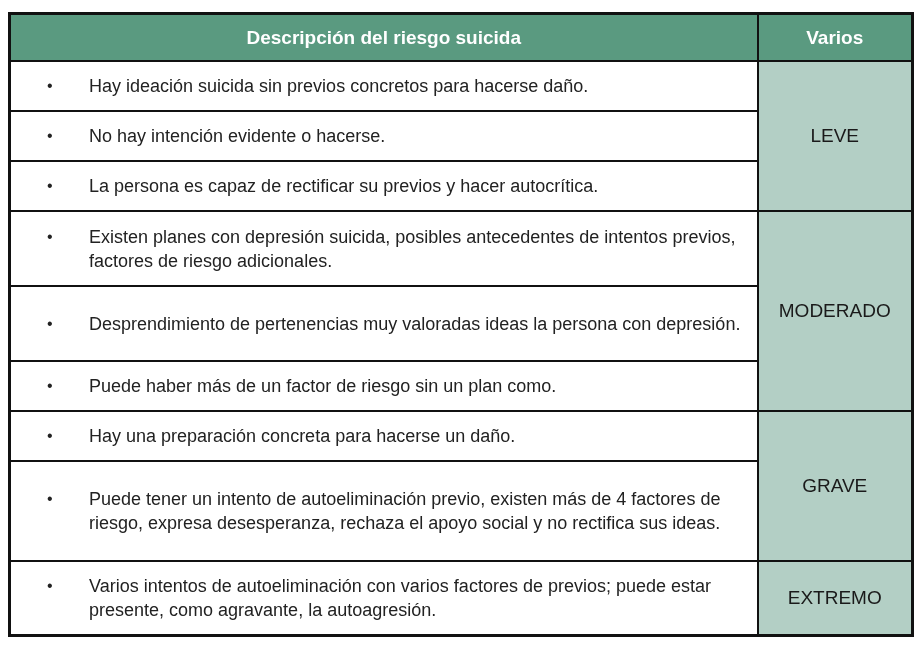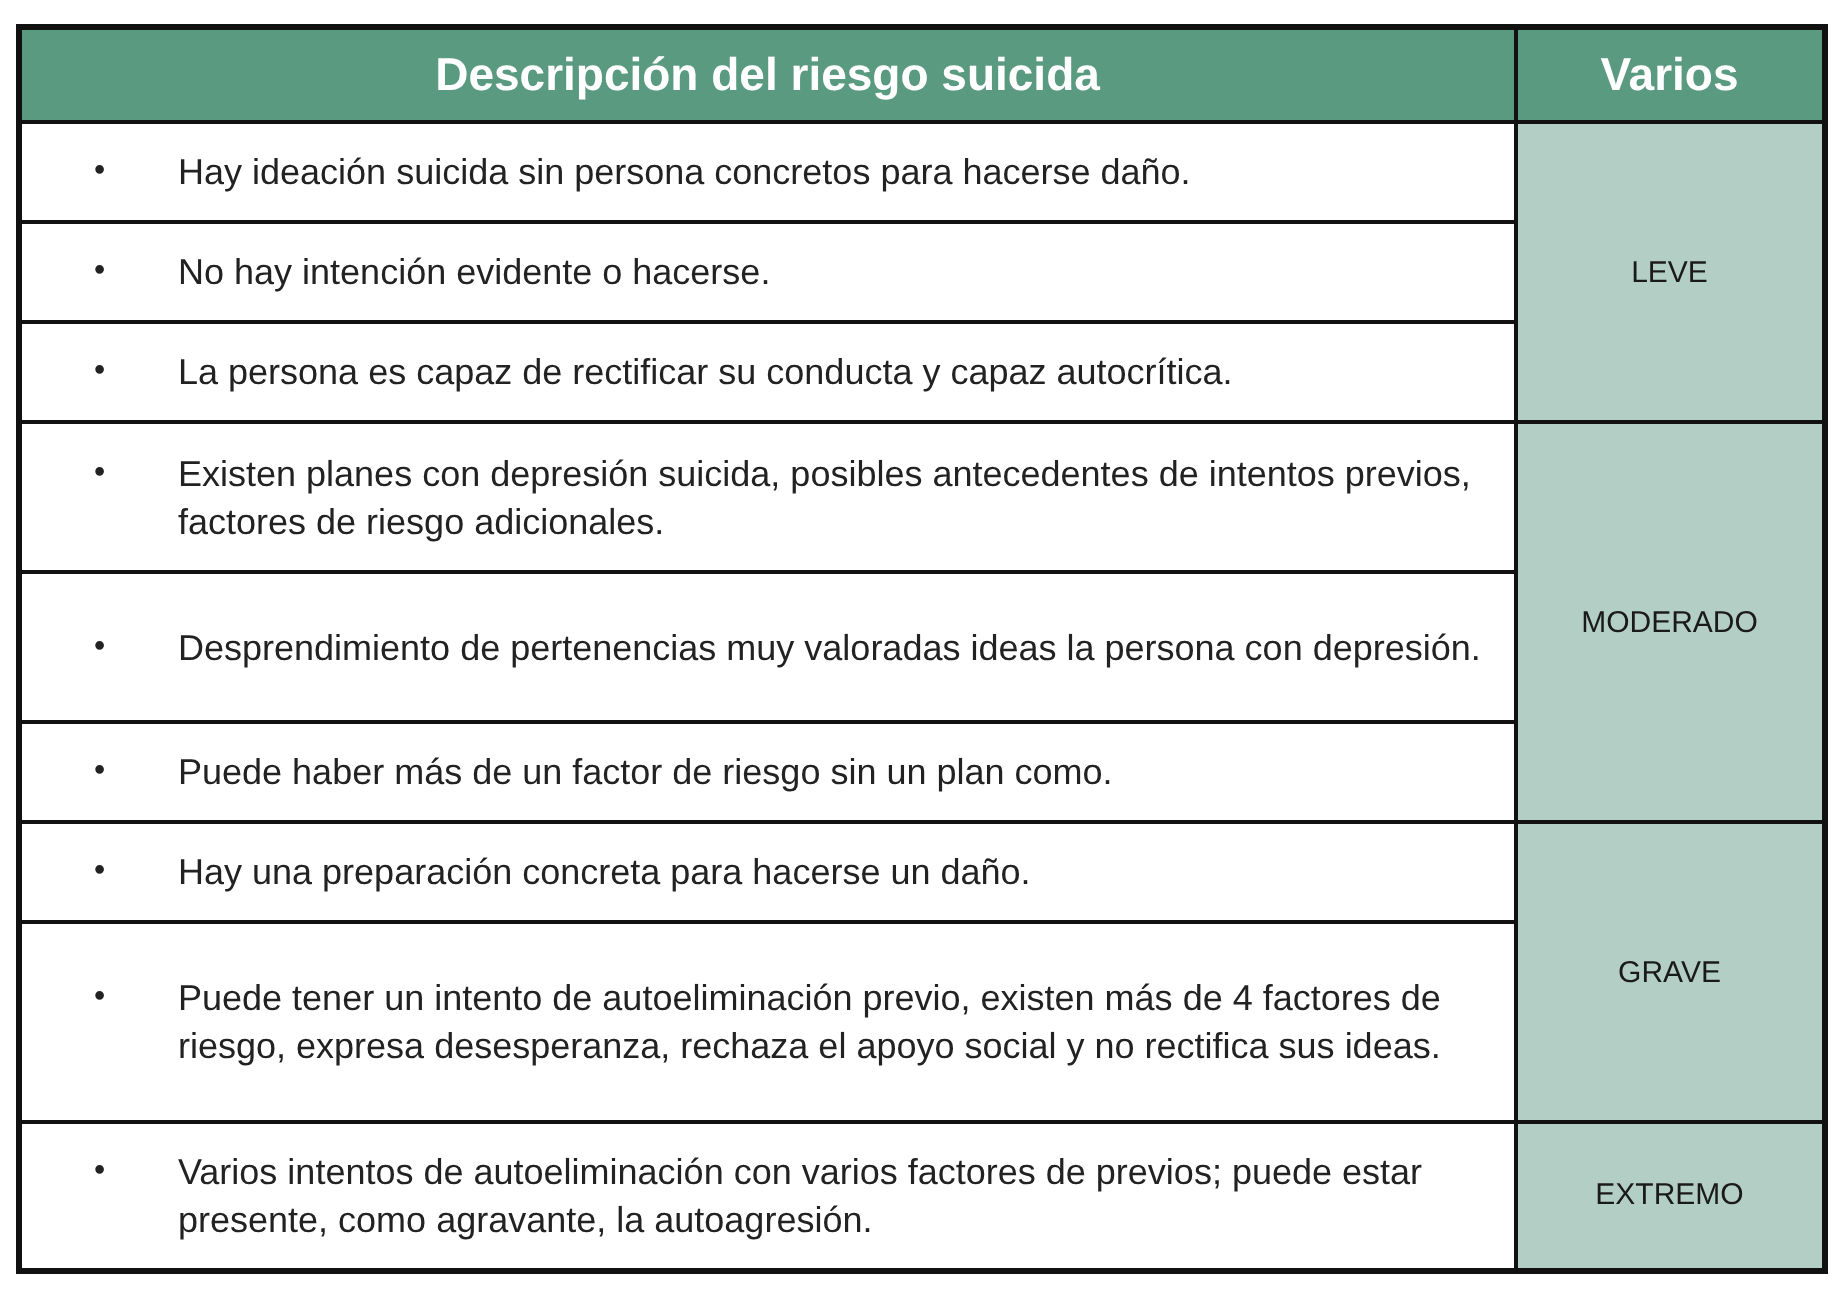--- a/index.html
+++ b/index.html
@@ -4,25 +4,25 @@
 <style>
   html, body { margin: 0; padding: 0; background: #ffffff; }
   body { width: 916px; height: 647px; position: relative; overflow: hidden; font-family: "Liberation Sans", sans-serif; }
   .tbl {
     position: absolute; left: 8px; top: 12px; width: 903px;
     border-collapse: collapse; table-layout: fixed;
     border: 3px solid #111;
   }
   .tbl th, .tbl td { border: 2px solid #111; padding: 0; }
   .tbl th {
-    background: #5a9a80; color: #ffffff; font-weight: bold; font-size: 23px;
+    background: #5a9a80; color: #ffffff; font-weight: bold; font-size: 19px;
     height: 45px; text-align: center;
   }
   .tbl td.desc { background: #ffffff; color: #222; font-size: 18px; line-height: 24px; vertical-align: middle; }
-  .tbl td.level { background: #b3cfc5; color: #1a1a1a; font-size: 15px; text-align: center; vertical-align: middle; }
+  .tbl td.level { background: #b3cfc5; color: #1a1a1a; font-size: 19px; text-align: center; vertical-align: middle; }
   .item { display: flex; align-items: flex-start; padding: 0 12px 0 36px; }
   .bullet { width: 42px; flex: 0 0 42px; font-size: 16px; line-height: 24px; }
   .text { flex: 1; }
 </style>
 </head>
 <body>
 
 <table class="tbl">
   <colgroup>
     <col style="width:748px">
@@ -33,38 +33,38 @@
       <th>Descripción del riesgo suicida</th>
       <th>Varios</th>
     </tr>
   </thead>
   <tbody>
 
     <tr style="height:50px">
       <td class="desc">
         <div class="item">
             <span class="bullet">•</span>
-            <span class="text">Hay ideación suicida sin persona concretos para hacerse daño.</span>
+            <span class="text">Hay ideación suicida sin previos concretos para hacerse daño.</span>
           </div>
       </td>
       <td class="level" rowspan="3">LEVE</td>
     </tr>
     <tr style="height:50px">
       <td class="desc">
         <div class="item">
             <span class="bullet">•</span>
             <span class="text">No hay intención evidente o hacerse.</span>
           </div>
       </td>
     </tr>
     <tr style="height:50px">
       <td class="desc">
         <div class="item">
             <span class="bullet">•</span>
-            <span class="text">La persona es capaz de rectificar su conducta y capaz autocrítica.</span>
+            <span class="text">La persona es capaz de rectificar su previos y hacer autocrítica.</span>
           </div>
       </td>
     </tr>
 
     <tr style="height:75px">
       <td class="desc">
         <div class="item">
             <span class="bullet">•</span>
             <span class="text">Existen planes con depresión suicida, posibles antecedentes de intentos previos, factores de riesgo adicionales.</span>
           </div>

